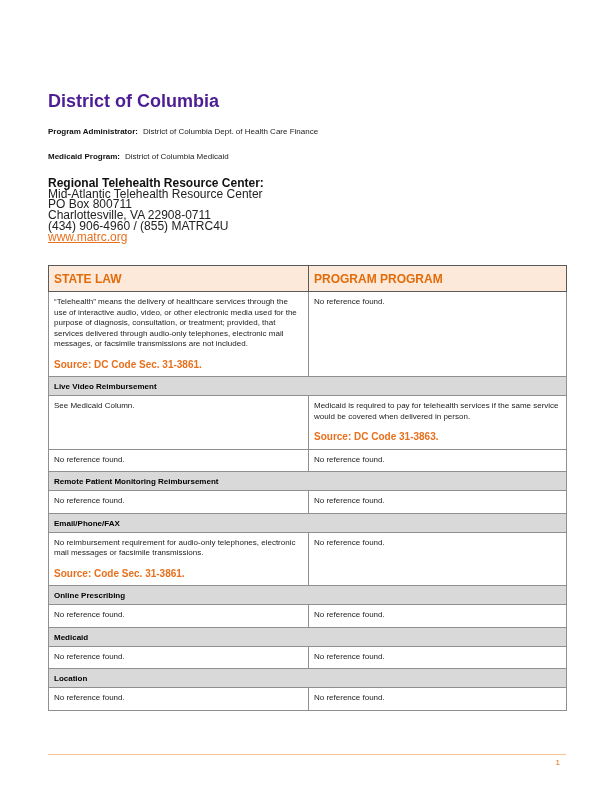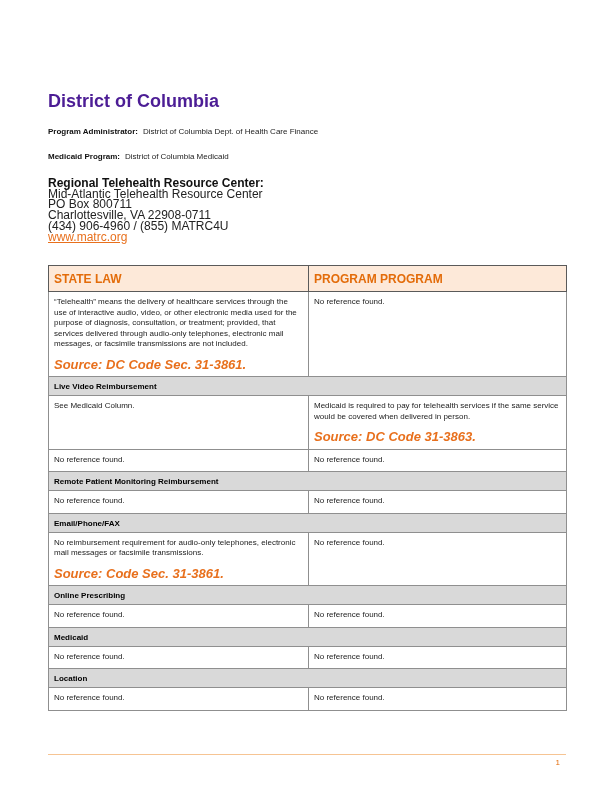--- a/index.html
+++ b/index.html
@@ -65,23 +65,22 @@
     font-weight:bold;
     color:#000000;
     padding:5px 5px 4px 5px;
   }
   tr.content-row td { background:#ffffff; padding:5px 5px 6px 5px; }
   .cell-text { line-height:10.5px; color:#222222; }
   .cell-source {
     margin-top:10px;
     line-height:10.5px;
     color:#E8701D;
-    font-style:italic;
-    font-weight:bold;
-    font-size:13px;
+    font-weight:bold;
+    font-size:10px;
   }
   .cell-source:empty { display:none; }
 
   .footer-rule {
     position:absolute;
     left:48px; width:518px;
     top:754px;
     border-top:1px solid #F6C493;
   }
   .page-number {

